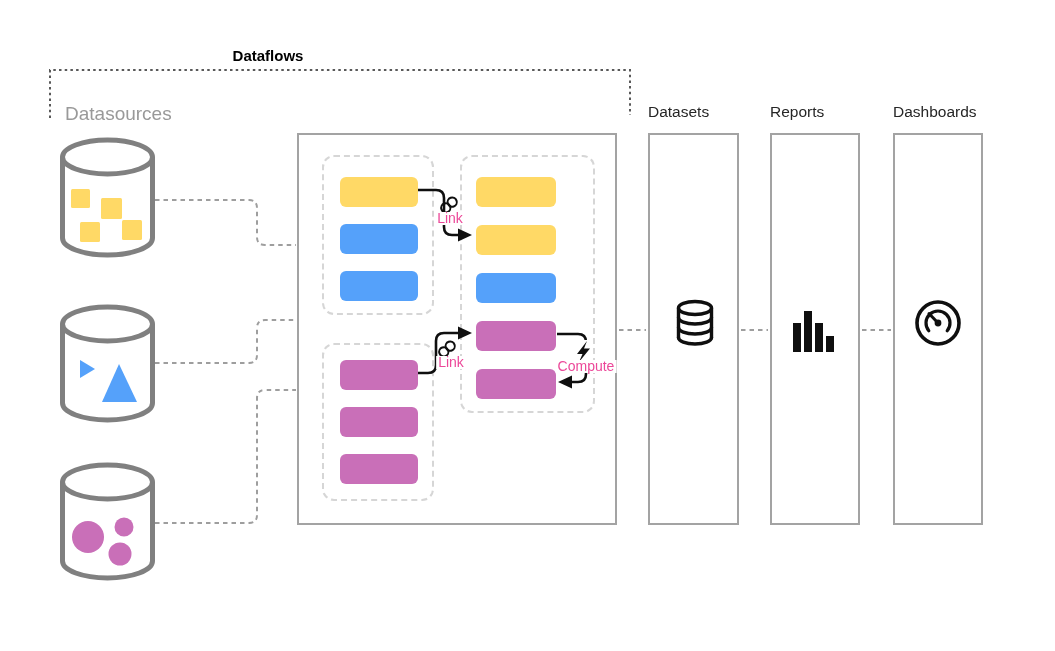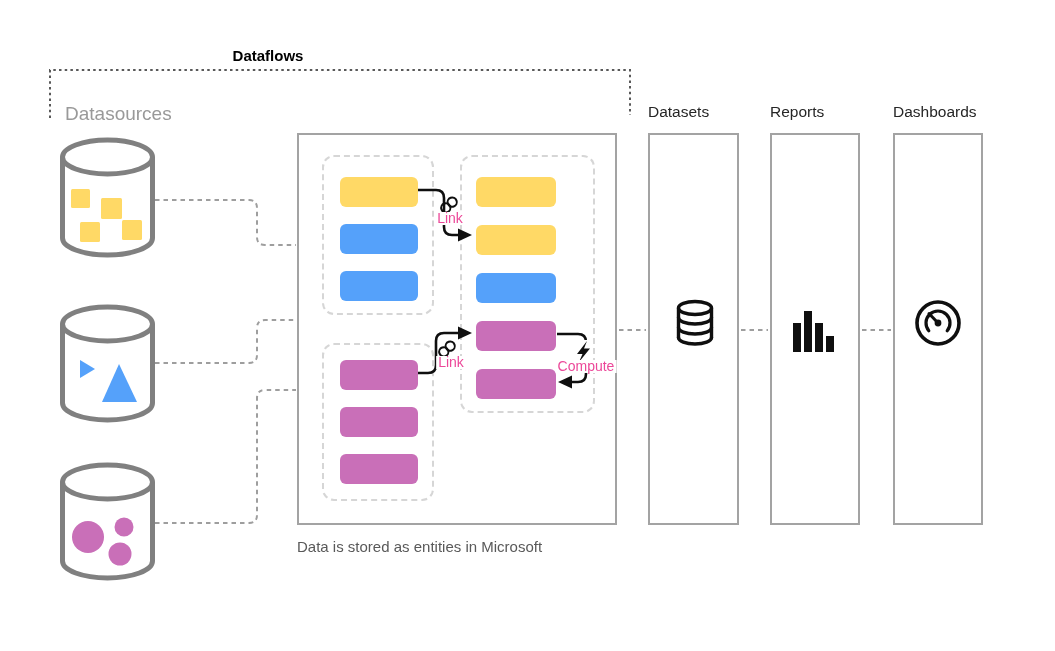--- a/index.html
+++ b/index.html
@@ -147,16 +147,15 @@
       <line x1="938" y1="323" x2="929" y2="313.5" stroke="#0F0F0F" stroke-width="3" stroke-linecap="round"></line>
       <circle cx="938" cy="323" r="3.4" fill="#0F0F0F"></circle>
     </g>
   </svg>
 
   <div class="badge" style="left:450px;top:212px;">Link</div>
   <div class="badge" style="left:451px;top:356px;">Link</div>
   <div class="badge" style="left:586px;top:360px;">Compute</div>
 
   <div class="abs caption" style="left:297px;top:536px;width:320px;">
-    <div>Data is stored as entities in Microsoft</div>
   </div>
 
 </div>
 
 </body></html>

